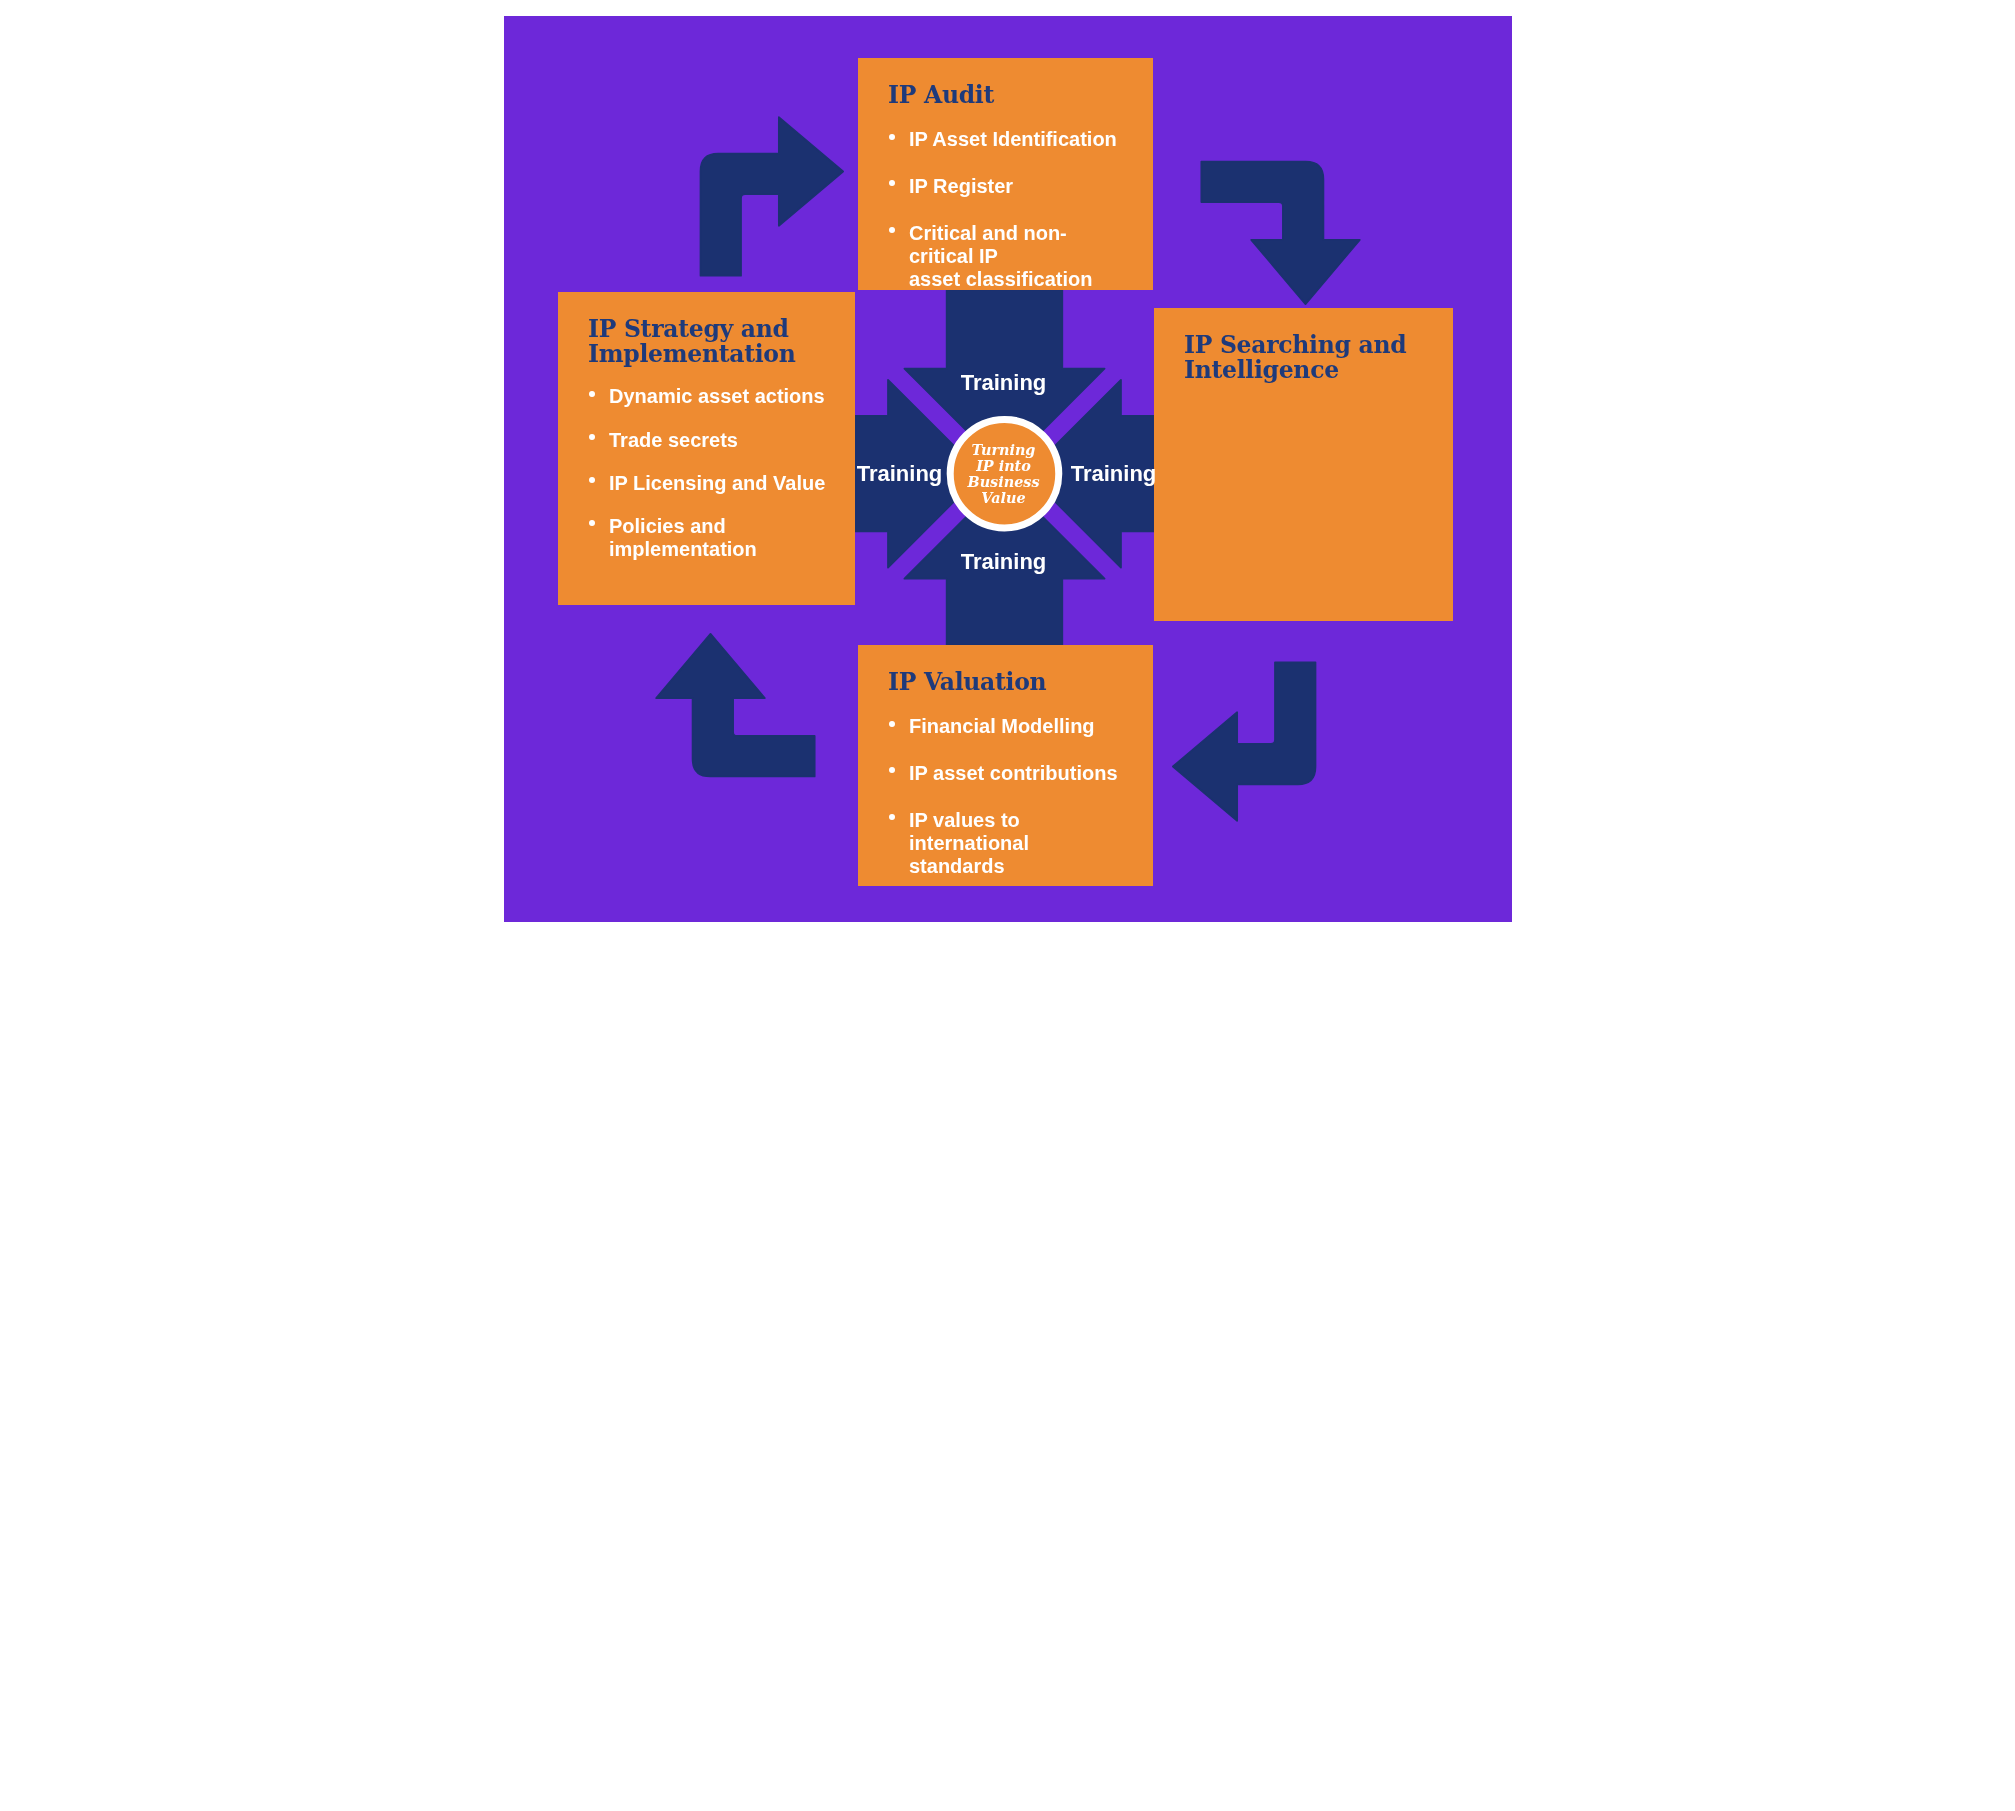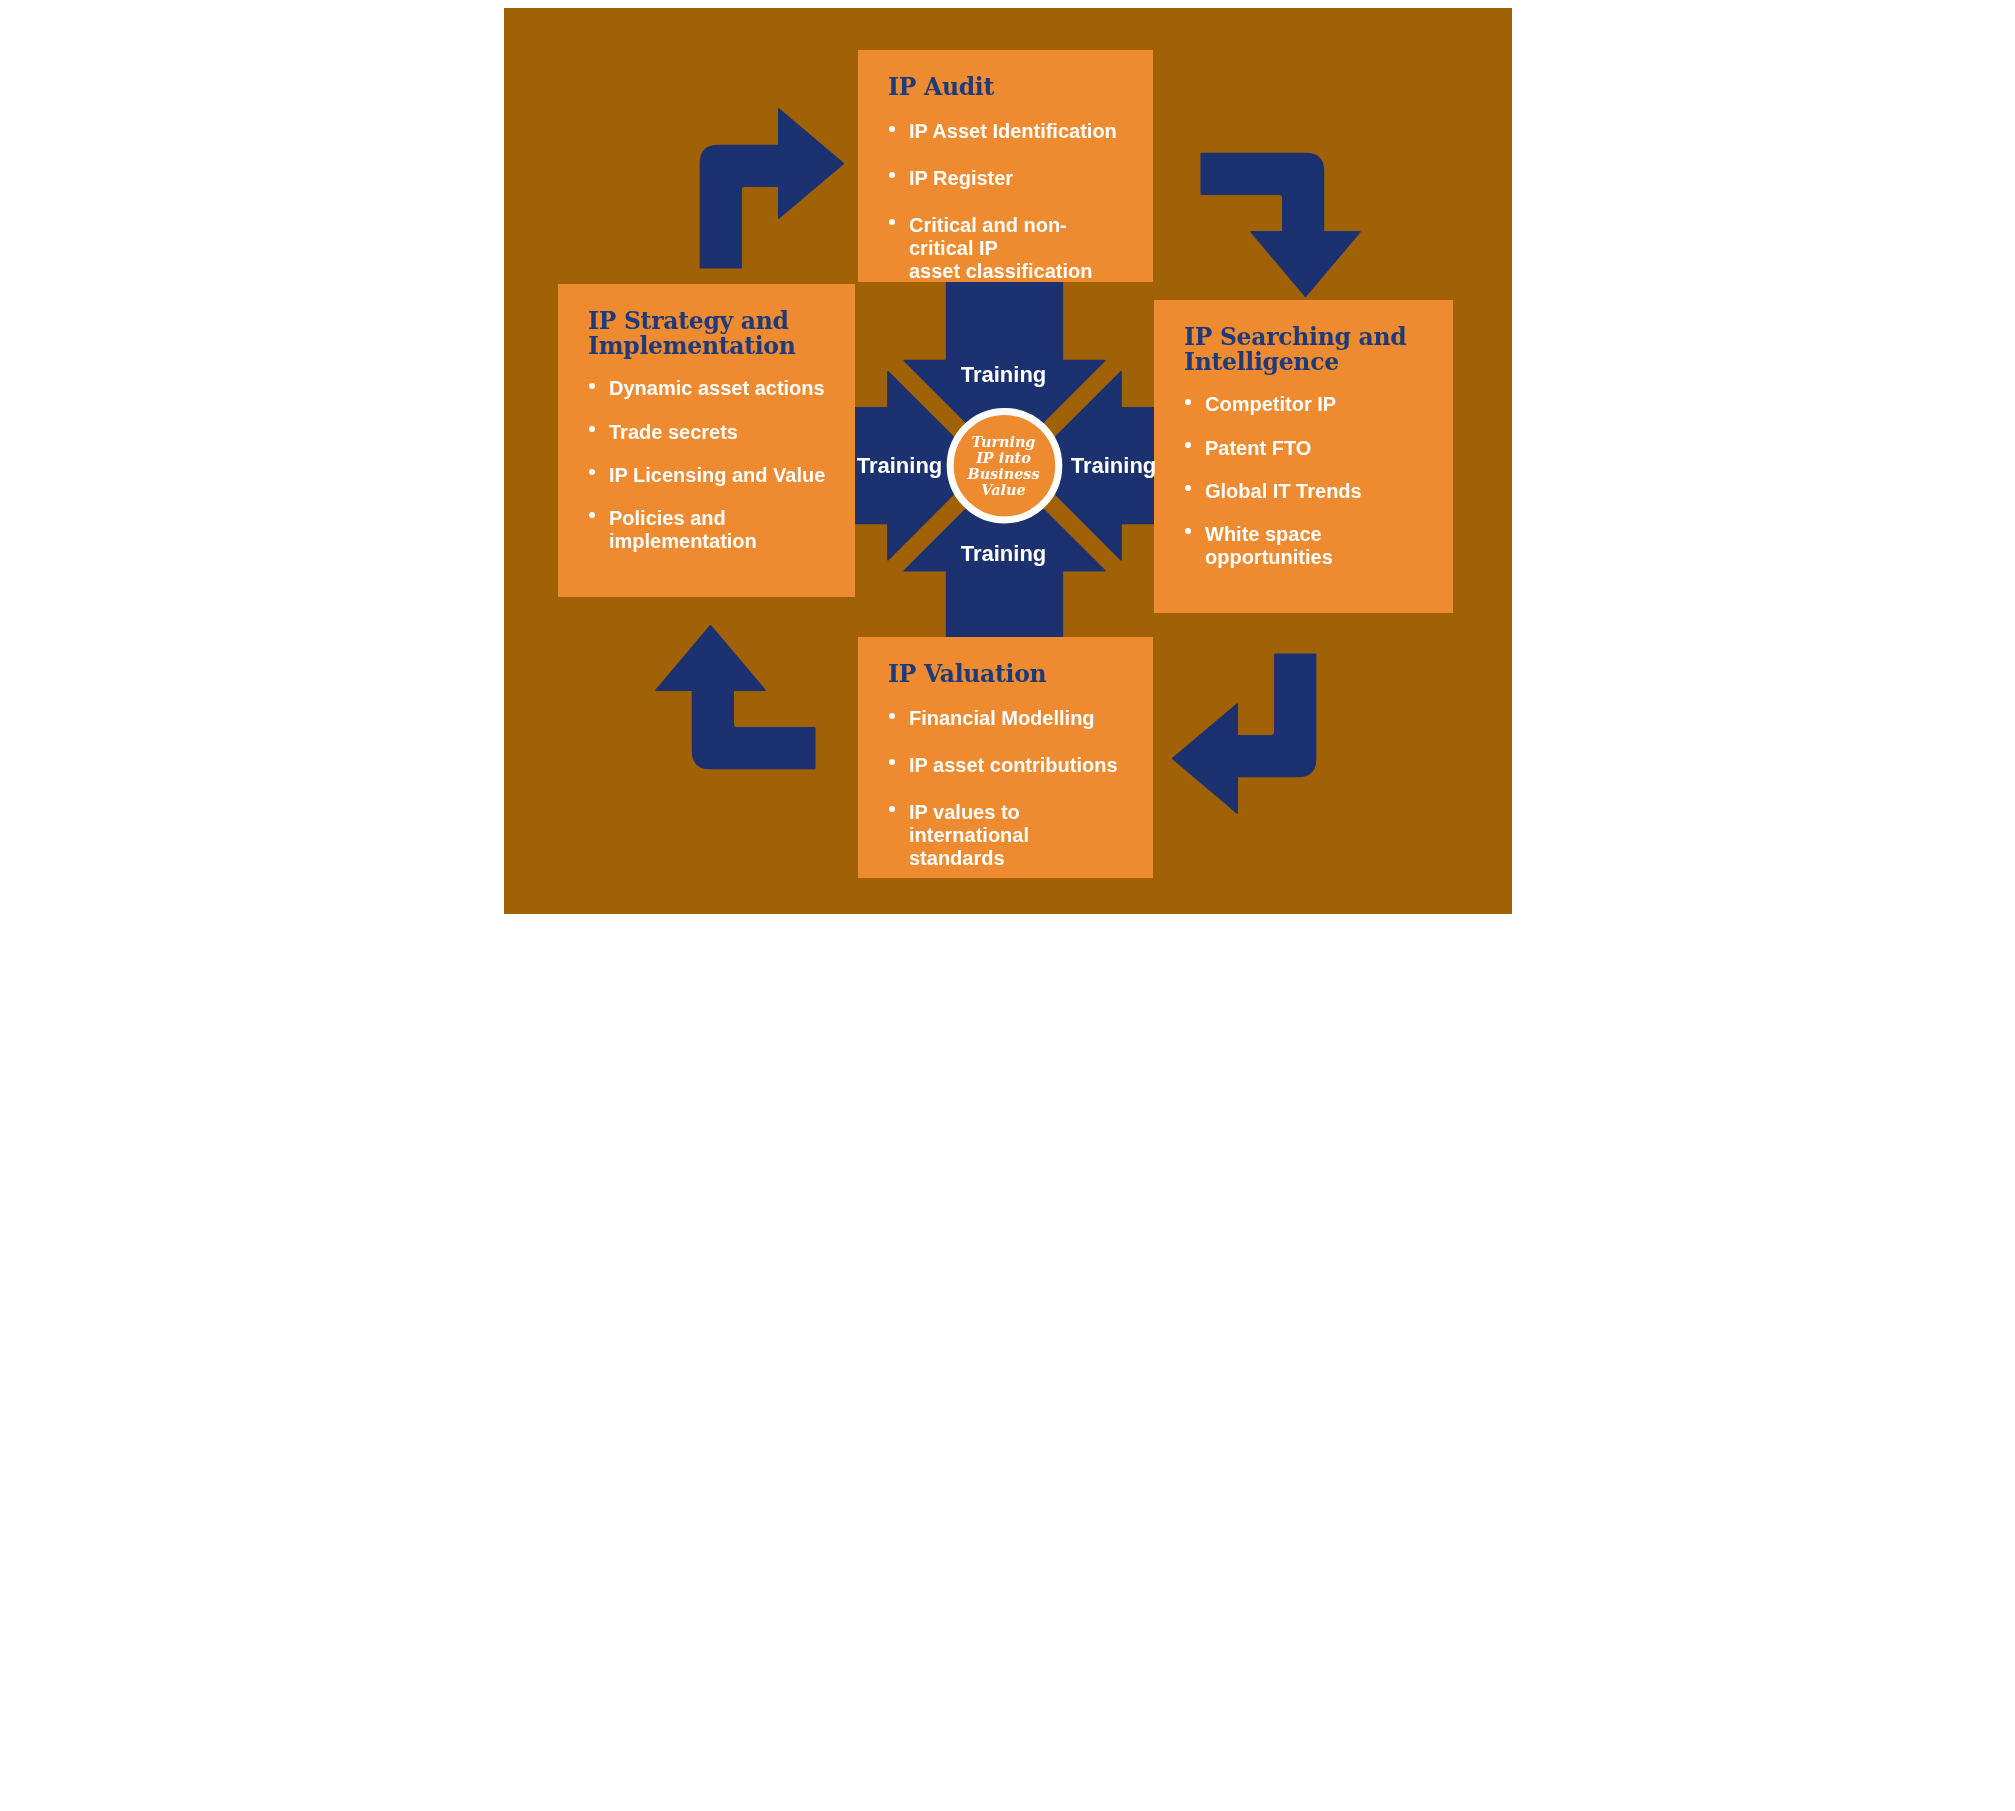--- a/index.html
+++ b/index.html
@@ -1,20 +1,20 @@
 <!DOCTYPE html>
 <html style="--orange: #EE8B31; --blue: #1B3170; --heading_blue: #1E3A7B; --text_white: #FFFFFF;font-size:9.4px"><head>
 <meta charset="utf-8">
 <style>
   html,body{margin:0;padding:0;background:#ffffff;}
   .stage{
     position:relative;
     width:1008px;height:906px;
-    margin:8px auto;
-    background:#a16207;
+    margin:16px auto;
+    background:#6d28d9;
     font-family:"Liberation Sans", sans-serif;
     overflow:hidden;
   }
   svg.art{position:absolute;left:0;top:0;width:1008px;height:906px;}
   .shape-blue{fill:var(--blue,#1B3170);stroke:var(--blue,#1B3170);stroke-width:6;stroke-linejoin:round;}
   .ring{fill:var(--orange,#EE8B31);stroke:#ffffff;stroke-width:24;}
 
   .panel{
     position:absolute;
     background:var(--orange,#EE8B31);
@@ -115,27 +115,20 @@
         <li>IP Asset Identification</li>
         <li>IP Register</li>
         <li>Critical and non-critical IP
 asset classification</li>
       </ul>
   </section>
 
   <section class="panel panel-right">
     <h2>IP Searching and
 Intelligence</h2>
-    <ul>
-        <li>Competitor IP</li>
-        <li>Patent FTO</li>
-        <li>Global IT Trends</li>
-        <li>White space
-opportunities</li>
-      </ul>
   </section>
 
   <section class="panel panel-bottom">
     <h2>IP Valuation</h2>
     <ul>
         <li>Financial Modelling</li>
         <li>IP asset contributions</li>
         <li>IP values to international
 standards</li>
       </ul>

